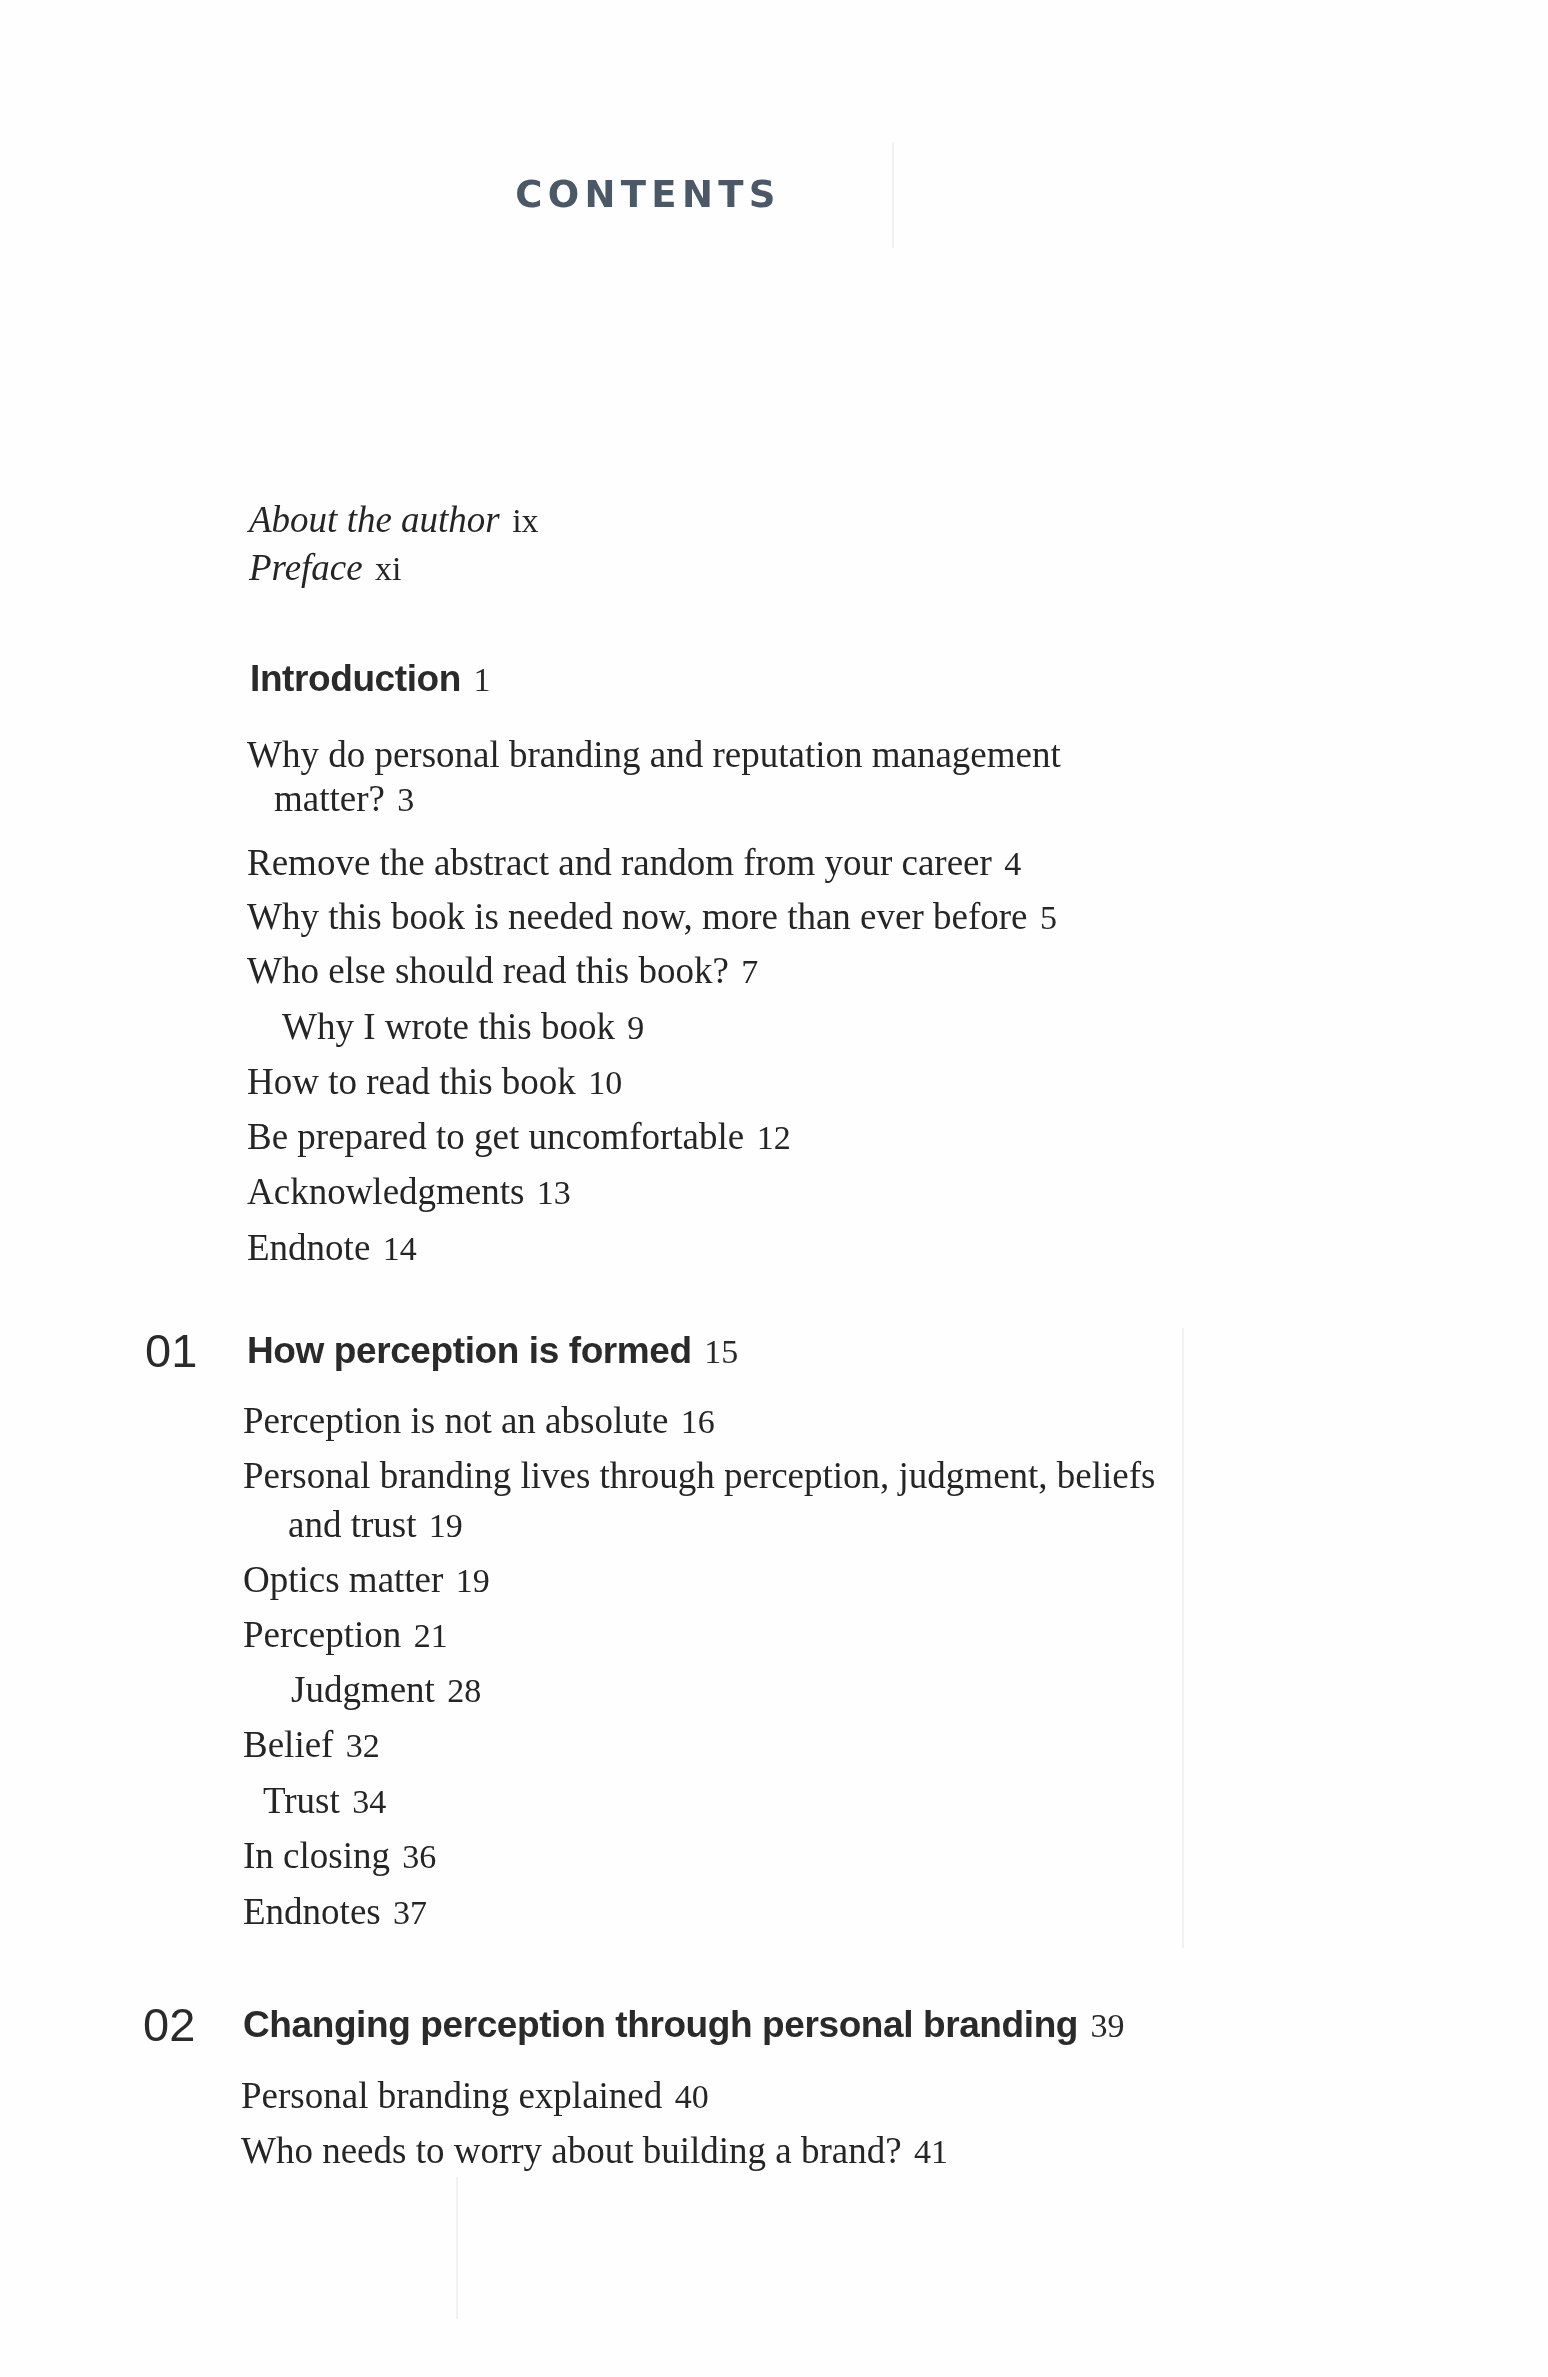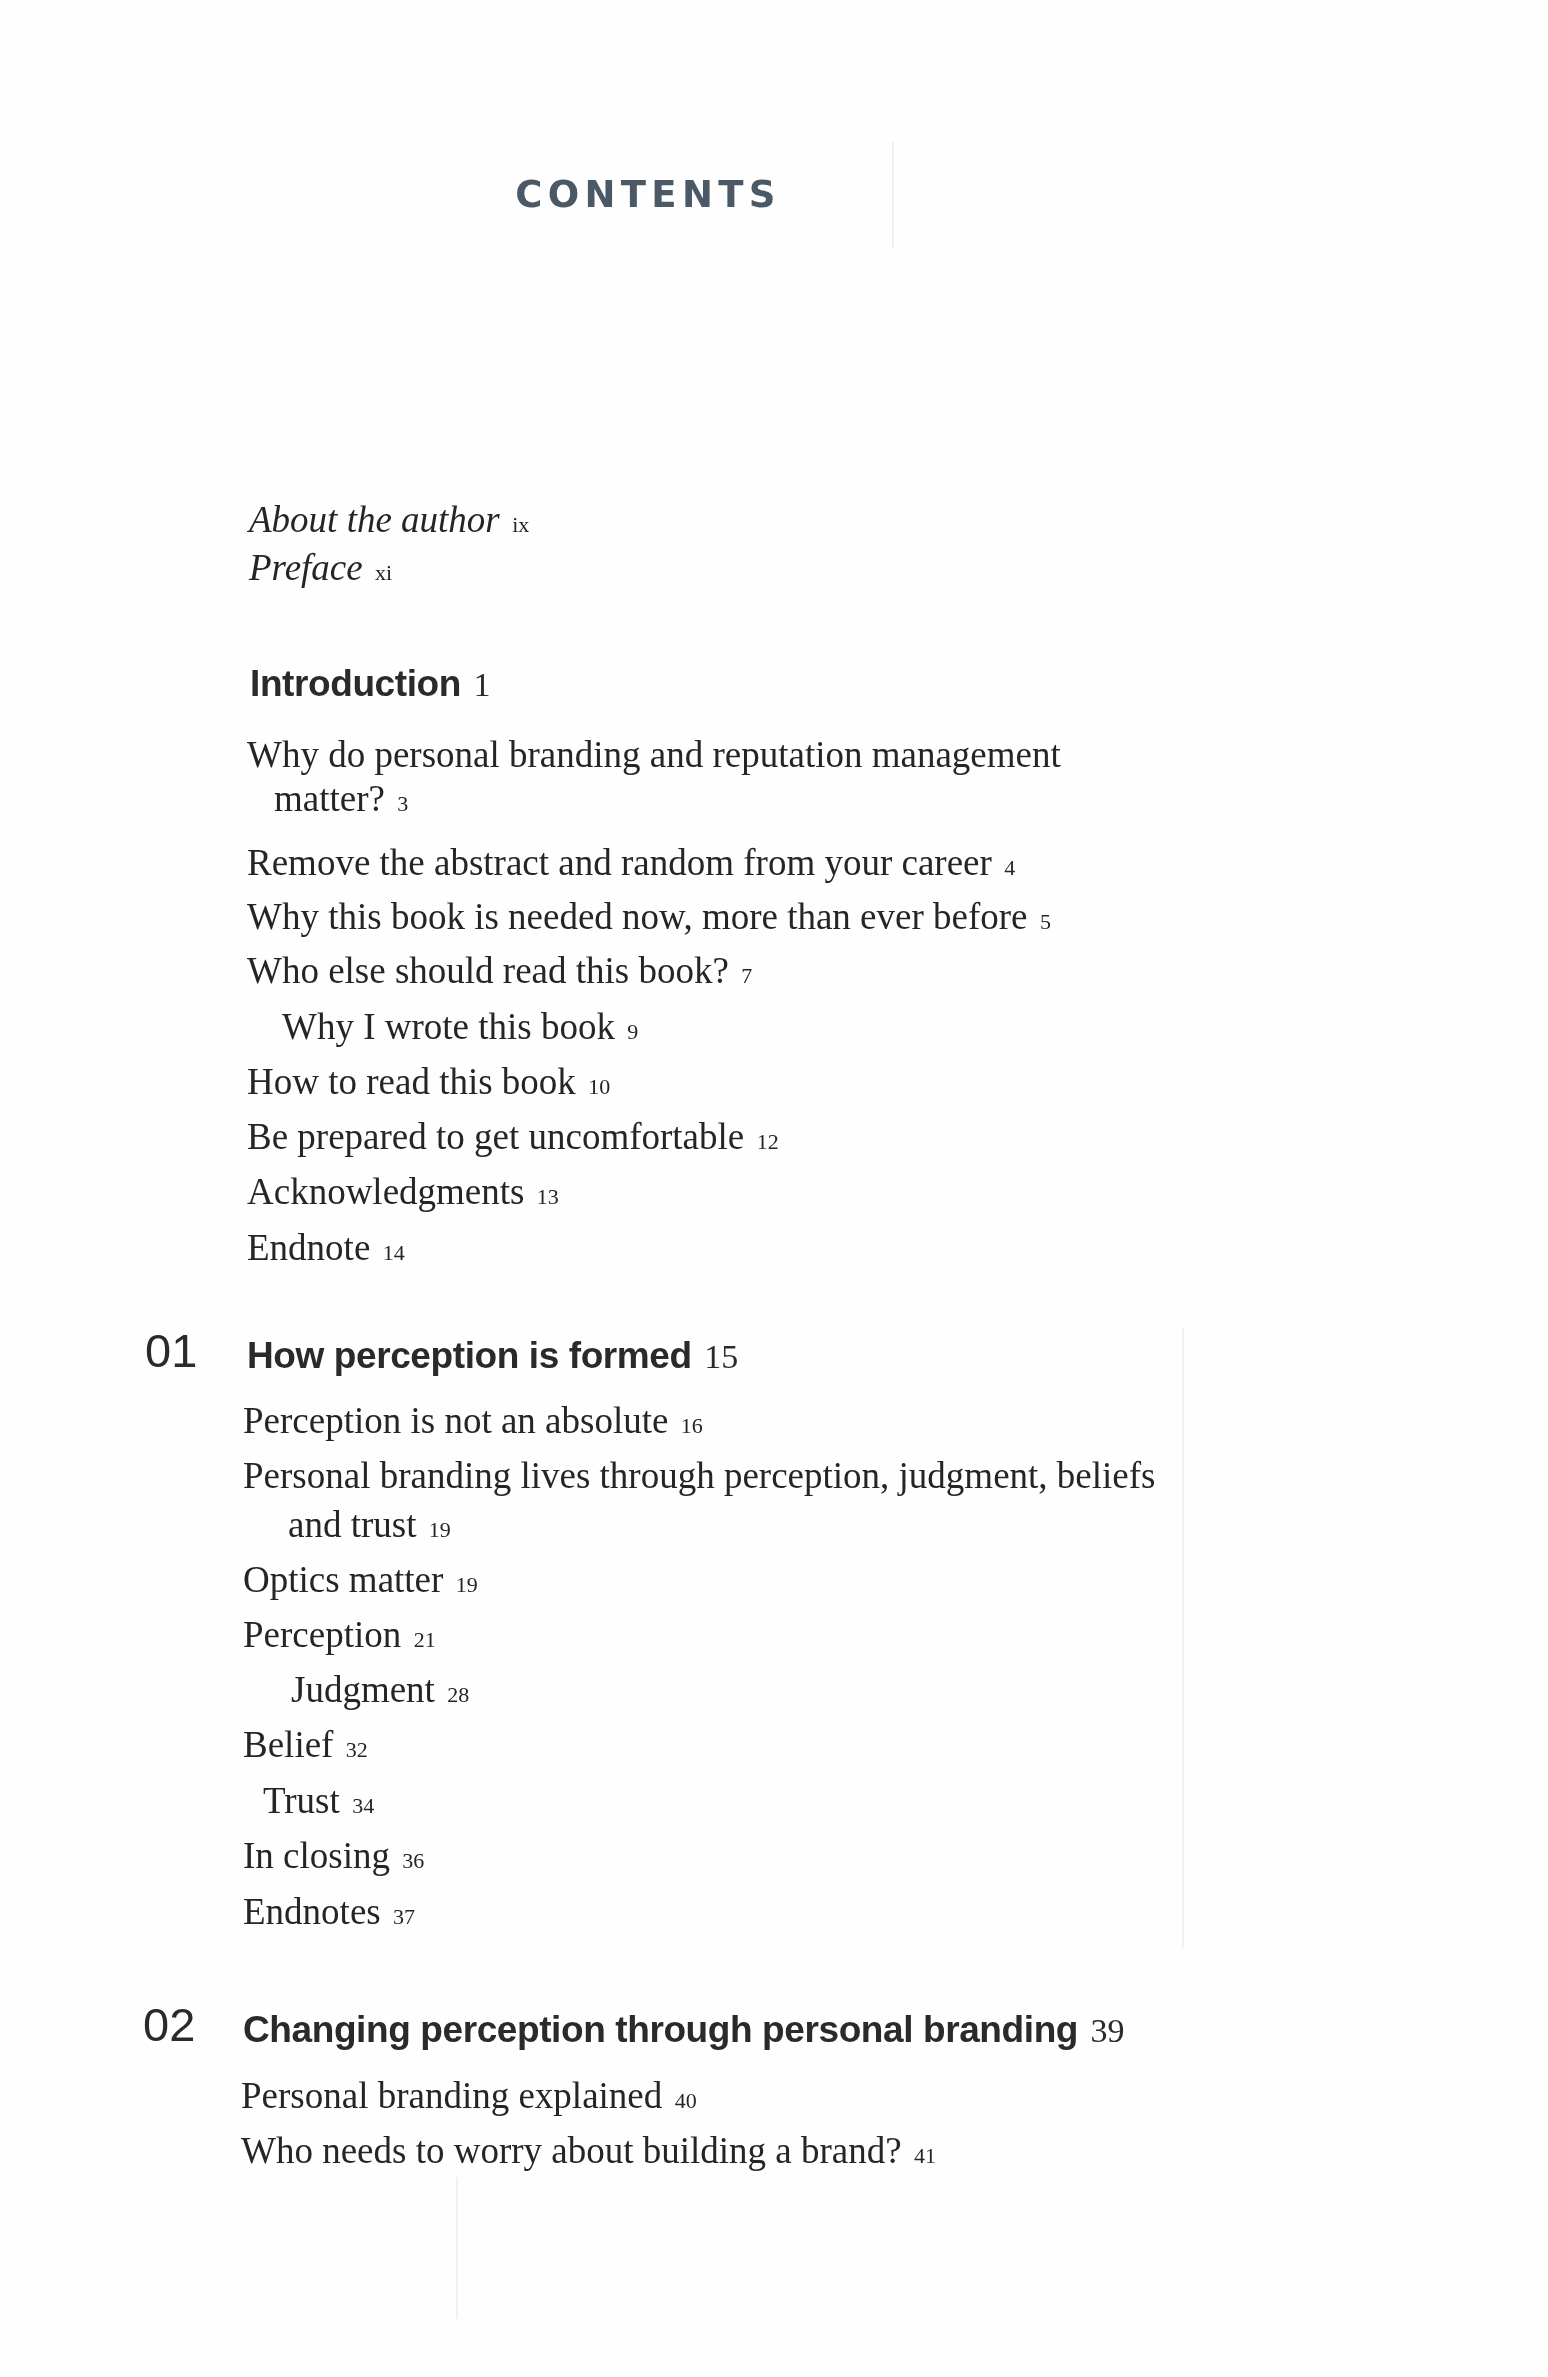--- a/index.html
+++ b/index.html
@@ -36,29 +36,29 @@
       font-family: "Liberation Serif", serif;
       font-size: 37px;
       line-height: 44px;
       color: #252525;
     }
     .line.italic .label {
       font-style: italic;
     }
     .line .page {
       margin-left: 12.4px;
-      font-size: 22px;
+      font-size: 34px;
     }
     .heading {
       position: absolute;
       white-space: nowrap;
       font-family: "Liberation Sans", sans-serif;
       font-weight: bold;
       font-size: 37px;
-      line-height: 54px;
+      line-height: 44px;
       color: #2a2a2a;
       letter-spacing: -0.4px;
     }
     .heading .page {
       font-family: "Liberation Serif", serif;
       font-weight: normal;
       font-size: 34px;
       margin-left: 12.4px;
       letter-spacing: 0;
     }

